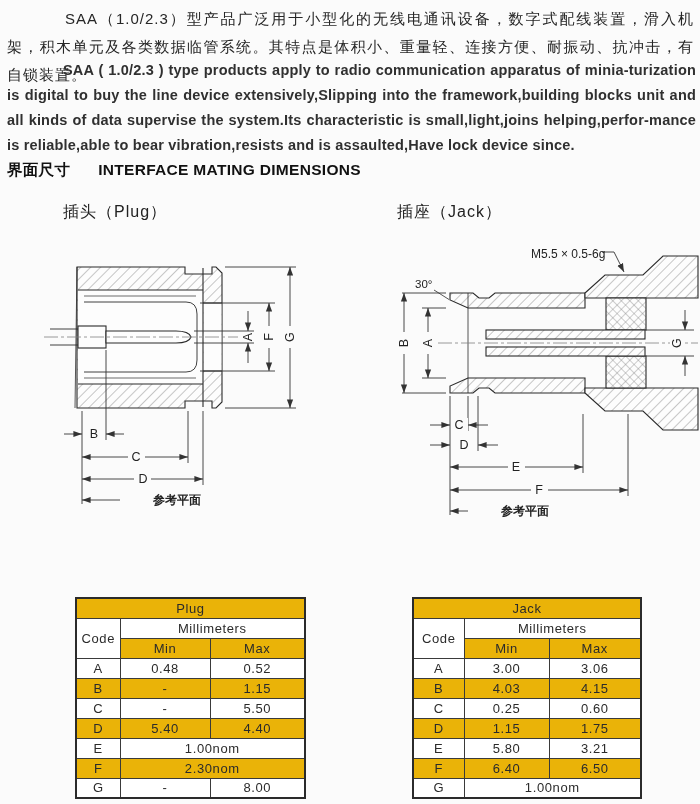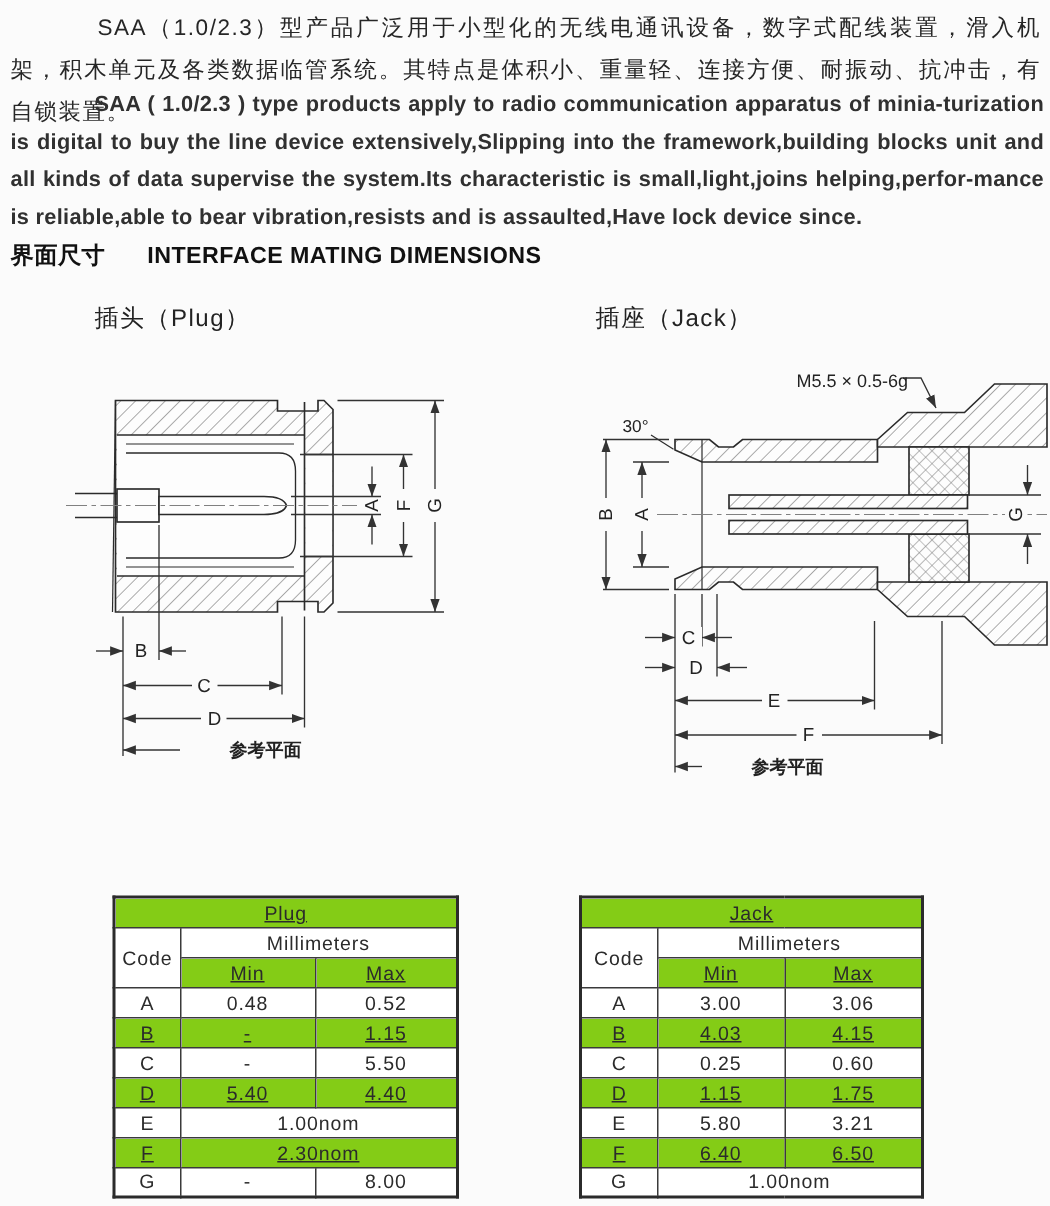--- a/index.html
+++ b/index.html
@@ -29,22 +29,22 @@
   table.dim-table {
     position:absolute; border-collapse:collapse; table-layout:fixed;
     border:2px solid #2b2b2b; background:#fff;
     font-size:13px; color:#2b2b2b;
   }
   table.dim-table td {
     border:1px solid #3a3a3a; text-align:center; vertical-align:middle;
     height:20px; padding:0; letter-spacing:0.6px; overflow:hidden; white-space:nowrap;
   }
   .plug-table { left:75px; top:597px; width:230px; }
-  .jack-table { left:386px; top:597px; width:229px;padding-left:16px; }
-  tr.shade td, td.shade { background:#84cc16;text-decoration:underline; }
+  .jack-table { left:412px; top:597px; width:229px;padding-left:16px; }
+  tr.shade td, td.shade { background:#eab308; }
   td.code-h { font-size:13px; letter-spacing:0.8px; }
   .svg-wrap { pointer-events:none; }
   svg text { font-family:"Liberation Sans","DejaVu Sans",sans-serif; }
 </style>
 </head>
 <body>
 
 <p class="abs para-cn">SAA（1.0/2.3）型产品广泛用于小型化的无线电通讯设备，数字式配线装置，滑入机架，积木单元及各类数据临管系统。其特点是体积小、重量轻、连接方便、耐振动、抗冲击，有自锁装置。</p>
 <p class="abs para-en">SAA ( 1.0/2.3 ) type products apply to radio communication apparatus of minia-turization is digital to buy the line device extensively,Slipping into the framework,building blocks unit and all kinds of data supervise the system.Its characteristic is small,light,joins helping,perfor-mance is reliable,able to bear vibration,resists and is assaulted,Have lock device since.</p>
 

